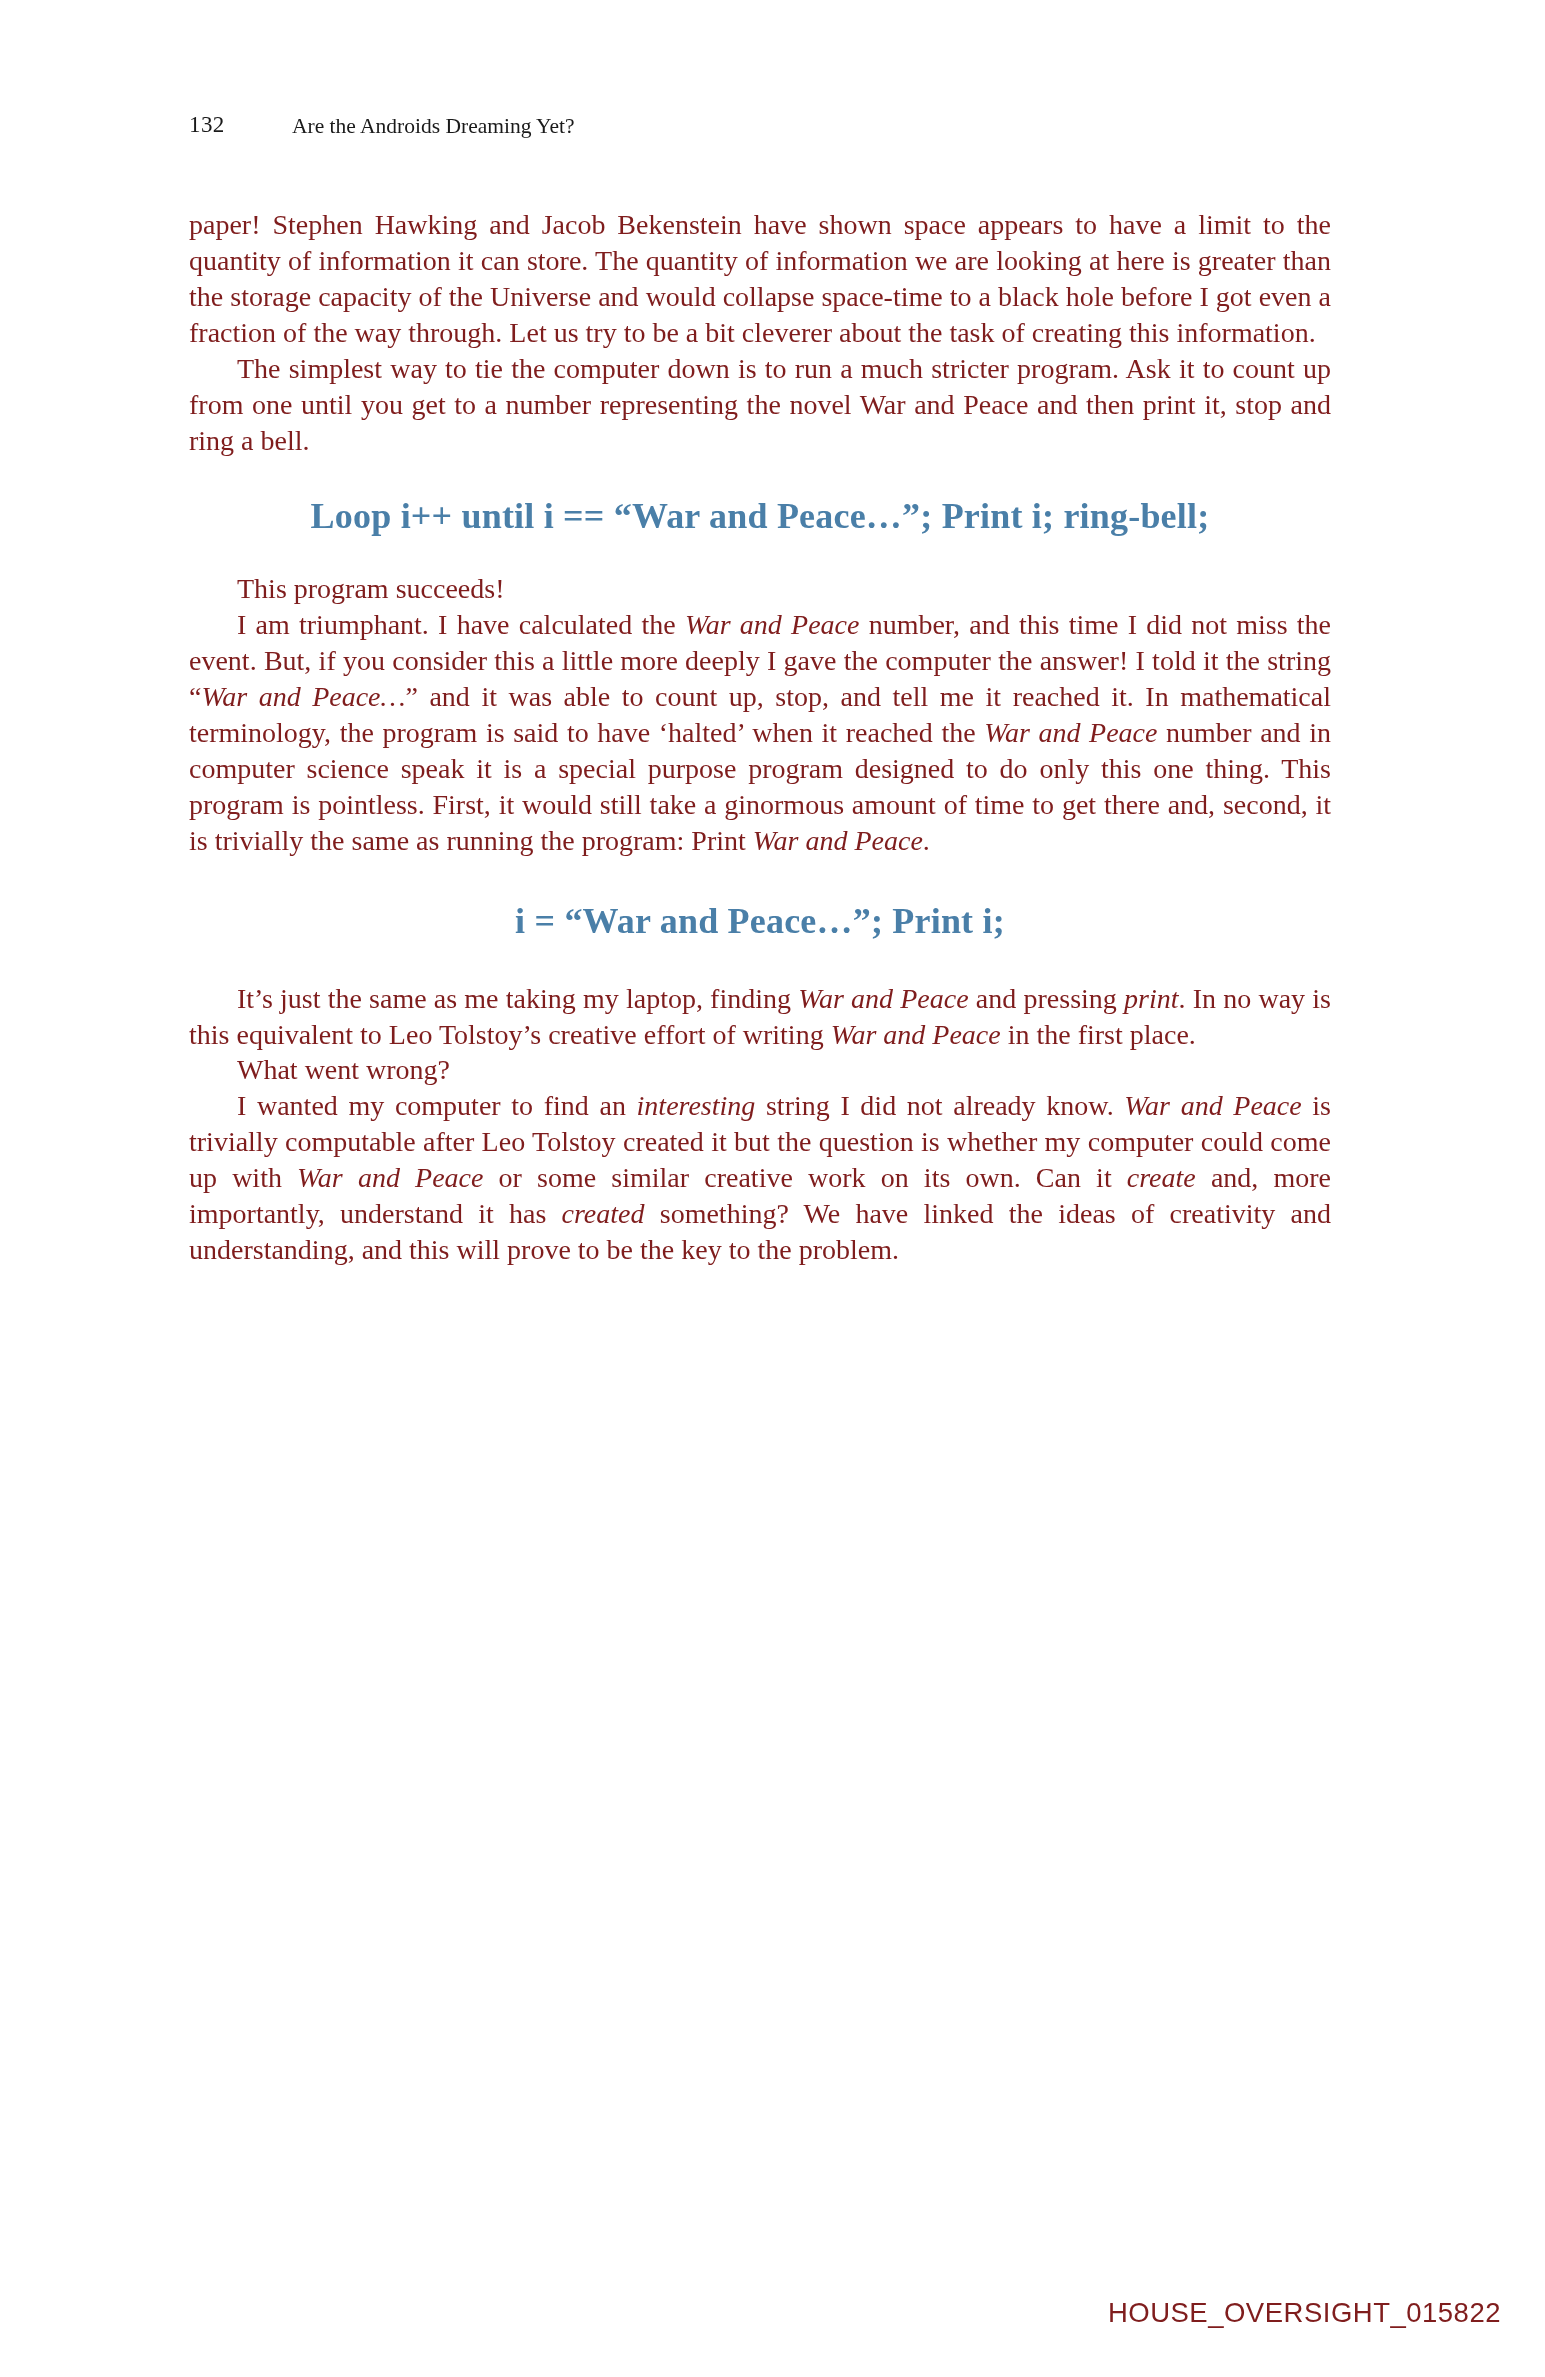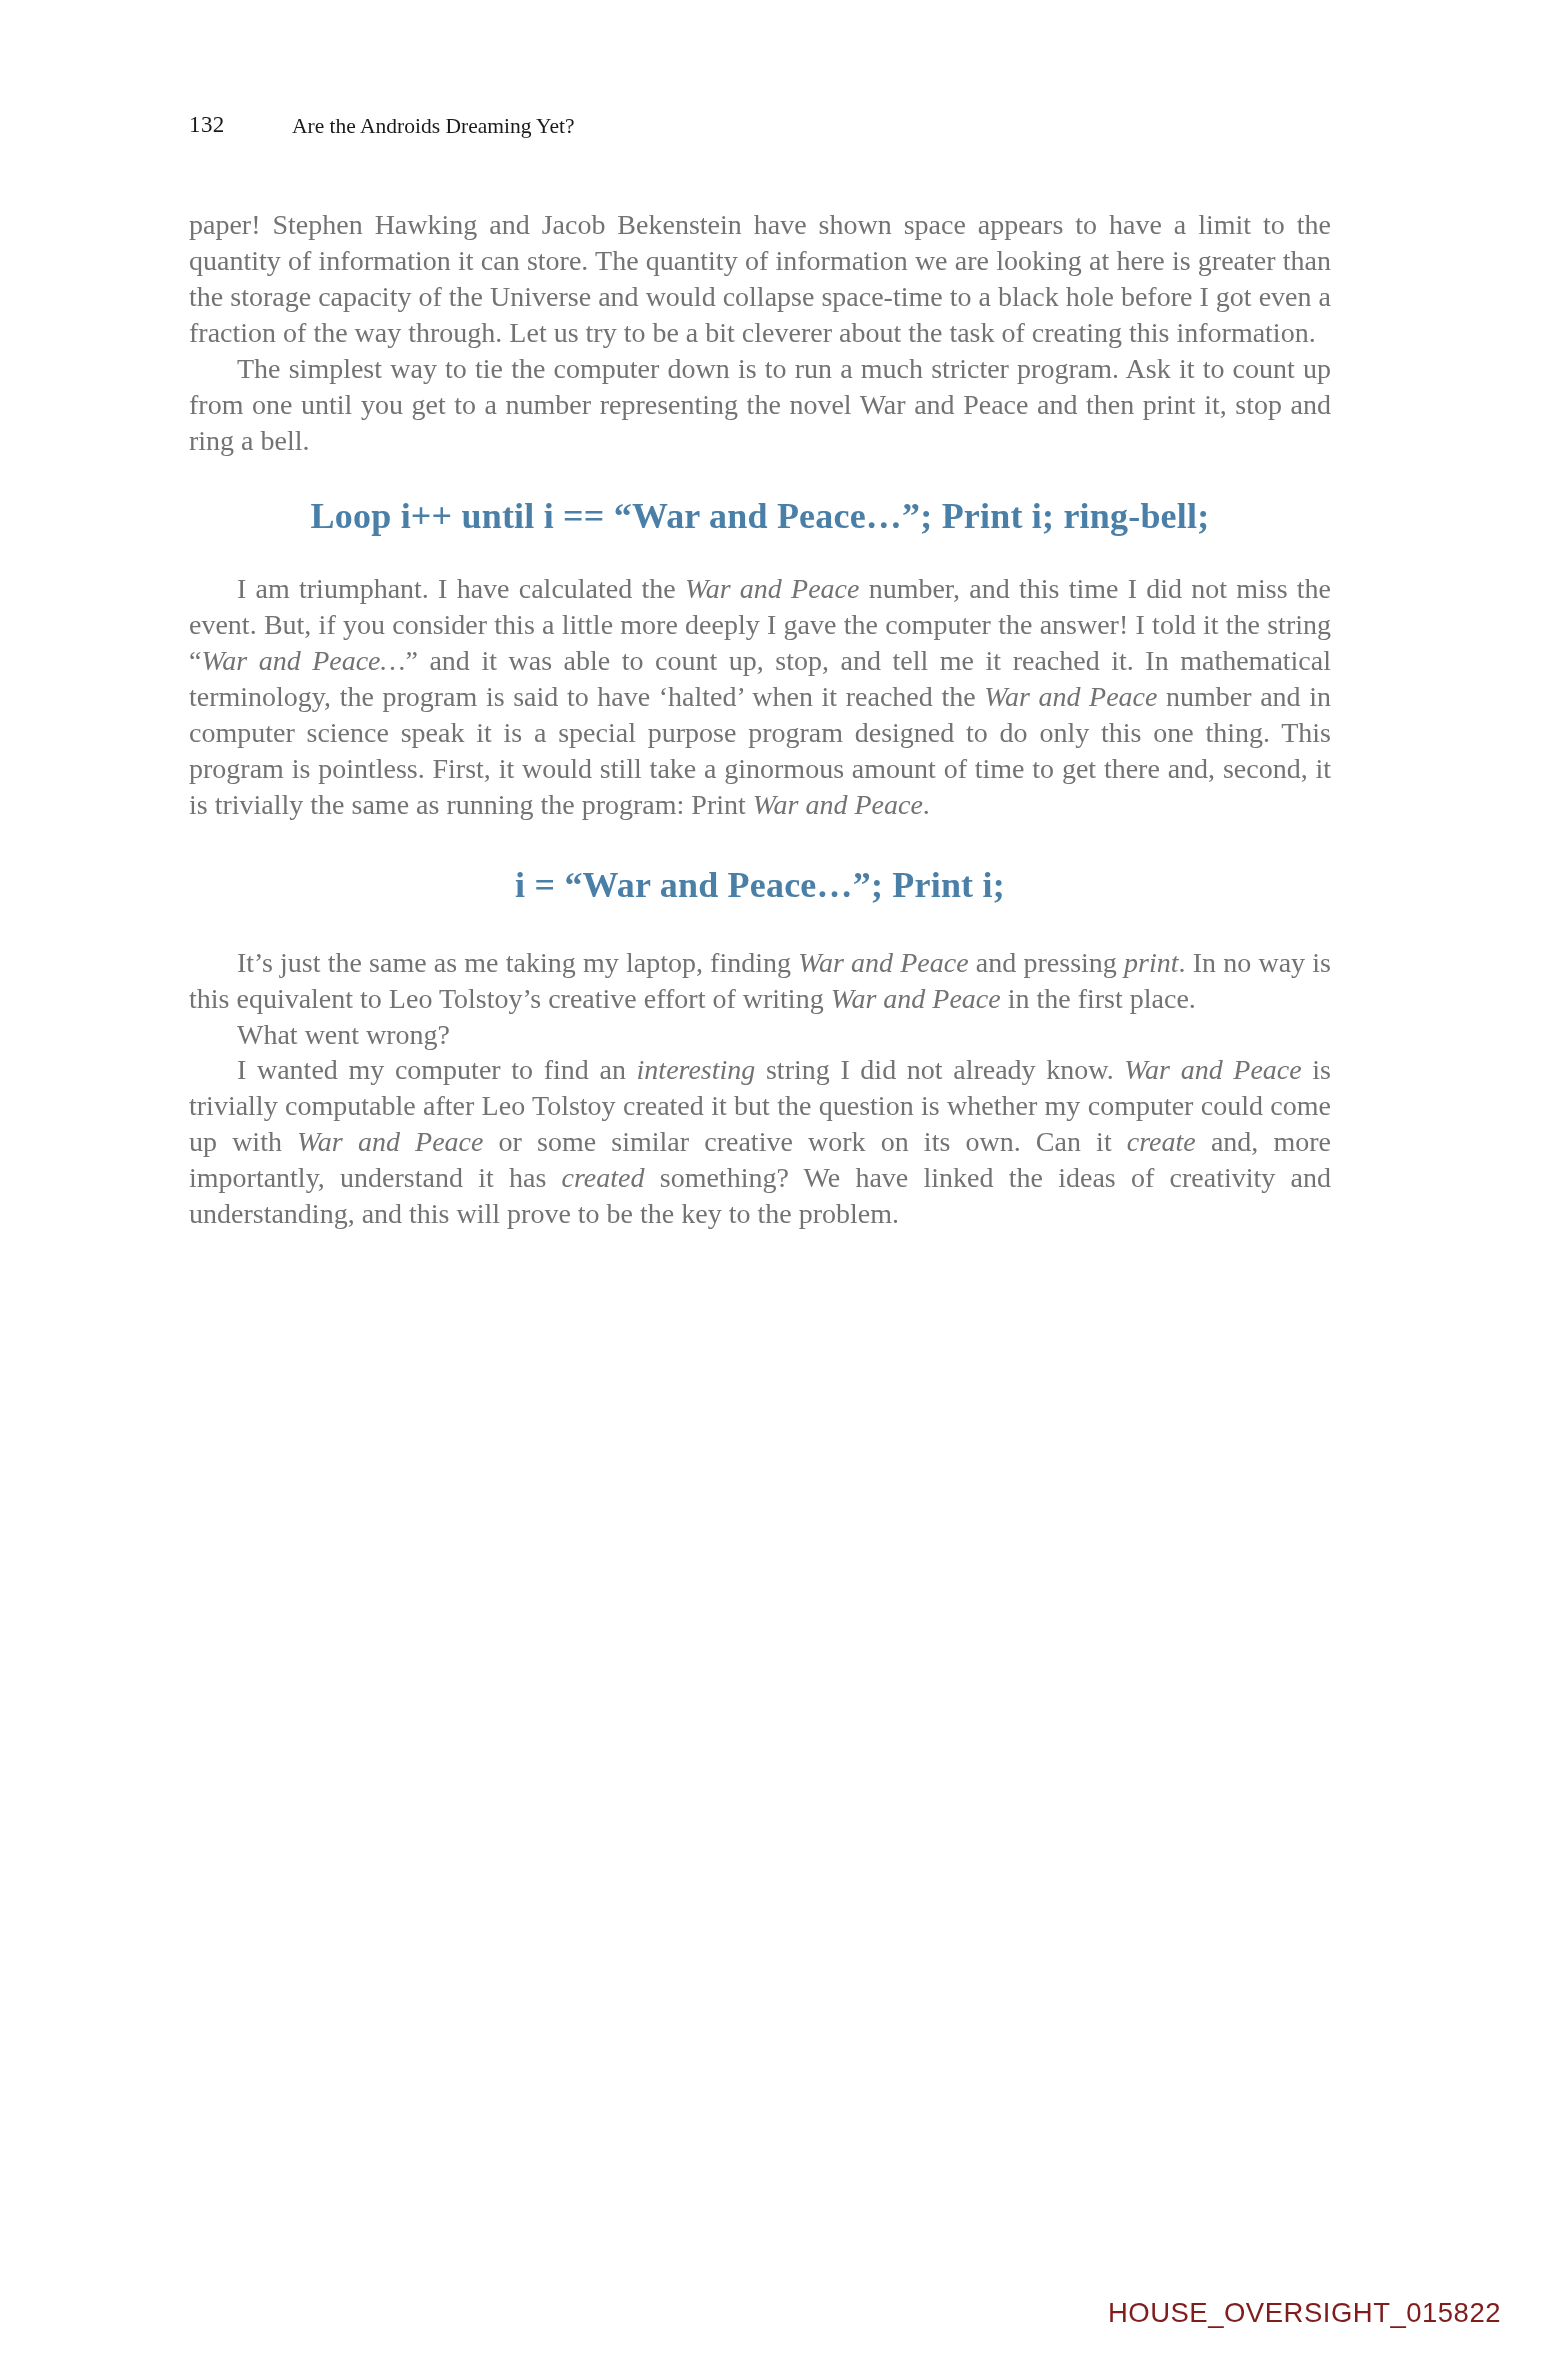--- a/index.html
+++ b/index.html
@@ -56,21 +56,21 @@
   
   .body-col {
     width: 1142px;
   }
   p {
     margin: 0;
     font-size: 28px;
     line-height: 1.285;
     text-align: justify;
     text-justify: inter-word;
-    color: #737373;
+    color: #7f1d1d;
     hyphens: none;
   }
   p.indent {
     text-indent: 48px;
   }
   p.noindent {
     text-indent: 0;
   }
   .code-line {
     margin: 36px 0 34px 0;
@@ -108,20 +108,21 @@
     </div>
 
     <div class="body-col">
 
       <p class="noindent">paper! Stephen Hawking and Jacob Bekenstein have shown space appears to have a limit to the quantity of information it can store. The quantity of information we are looking at here is greater than the storage capacity of the Universe and would collapse space-time to a black hole before I got even a fraction of the way through. Let us try to be a bit cleverer about the task of creating this information.</p>
 
       <p class="indent">The simplest way to tie the computer down is to run a much stricter program. Ask it to count up from one until you get to a number representing the novel War and Peace and then print it, stop and ring a bell.</p>
 
       <div class="code-line">Loop i++ until i == “War and Peace…”; Print i; ring-bell;</div>
 
+      <p class="indent">This program succeeds!</p>
 
       <p class="indent"><span>I am triumphant. I have calculated the </span><i>War and Peace</i><span> number, and this time I did not miss the event. But, if you consider this a little more deeply I gave the computer the answer! I told it the string “</span><i>War and Peace…</i><span>” and it was able to count up, stop, and tell me it reached it. In mathematical terminology, the program is said to have ‘halted’ when it reached the </span><i>War and Peace</i><span> number and in computer science speak it is a special purpose program designed to do only this one thing. This program is pointless. First, it would still take a ginormous amount of time to get there and, second, it is trivially the same as running the program: Print </span><i>War and Peace</i><span>.</span></p>
 
       <div class="code-line second">i = “War and Peace…”; Print i;</div>
 
       <p class="indent"><span>It’s just the same as me taking my laptop, finding </span><i>War and Peace</i><span> and pressing </span><i>print</i><span>. In no way is this equivalent to Leo Tolstoy’s creative effort of writing </span><i>War and Peace</i><span> in the first place.</span></p>
 
       <p class="indent">What went wrong?</p>
 
       <p class="indent"><span>I wanted my computer to find an </span><i>interesting</i><span> string I did not already know. </span><i>War and Peace</i><span> is trivially computable after Leo Tolstoy created it but the question is whether my computer could come up with </span><i>War and Peace</i><span> or some similar creative work on its own. Can it </span><i>create</i><span> and, more importantly, understand it has </span><i>created</i><span> something? We have linked the ideas of creativity and understanding, and this will prove to be the key to the problem.</span></p>

